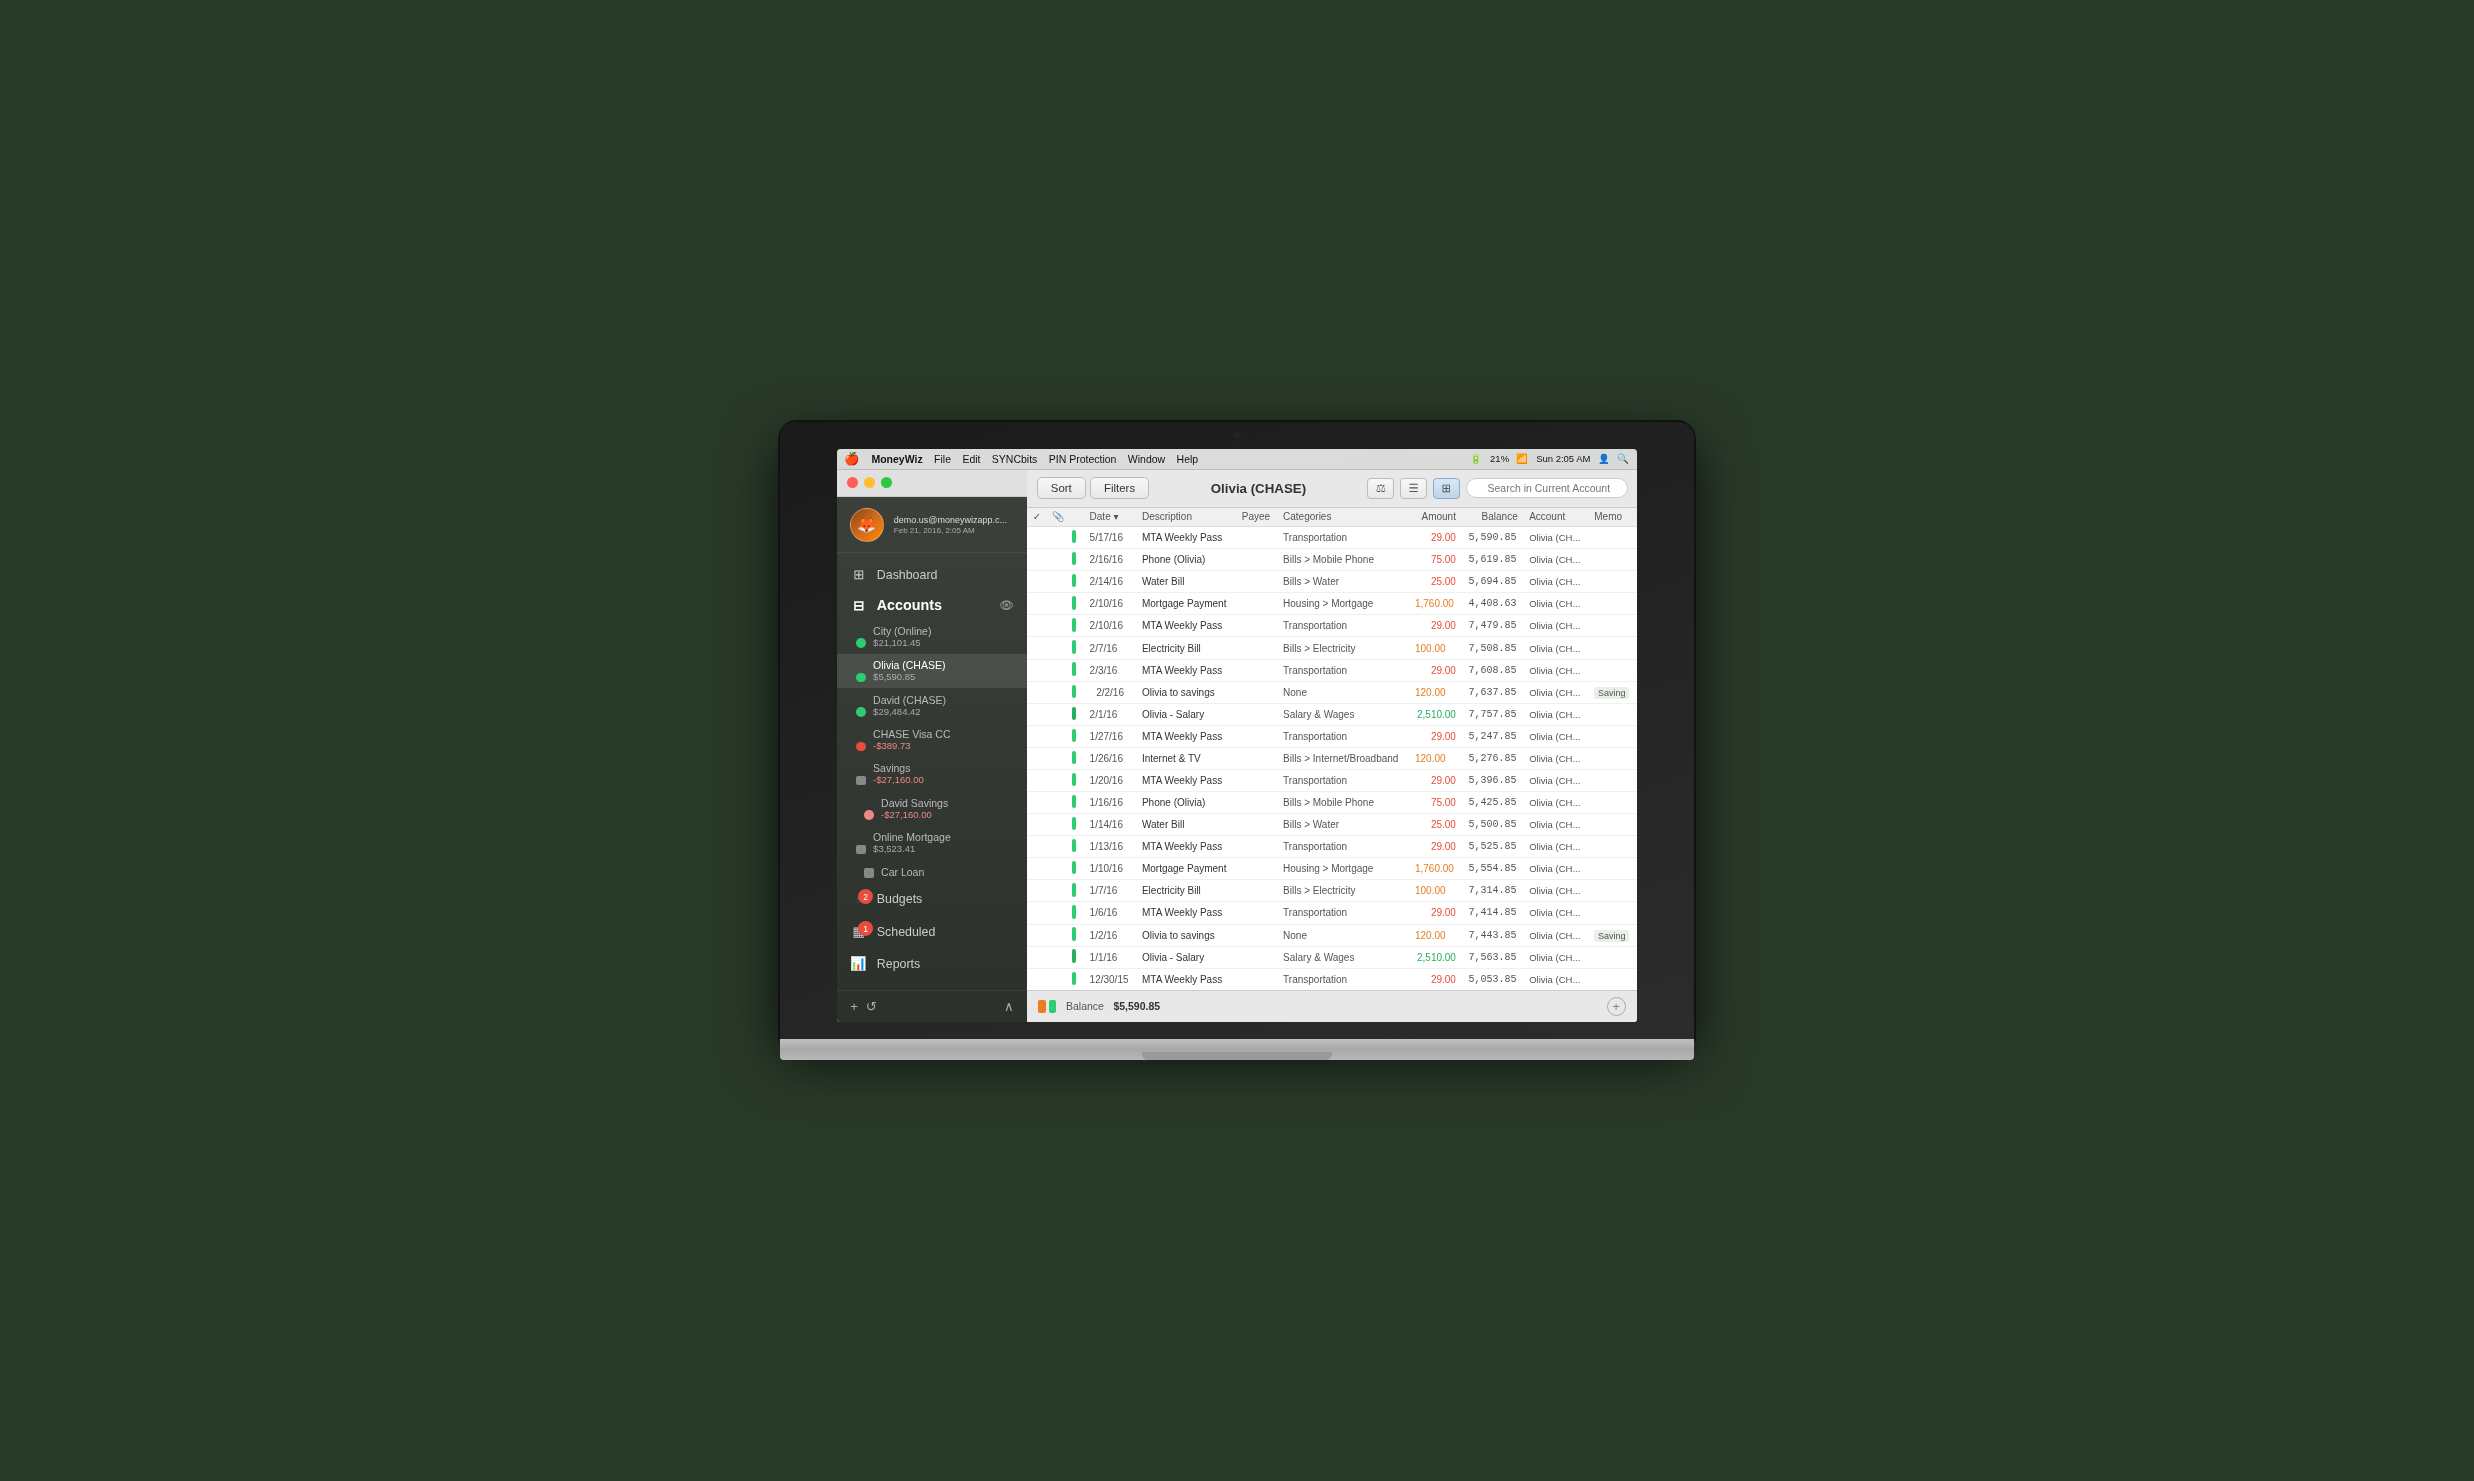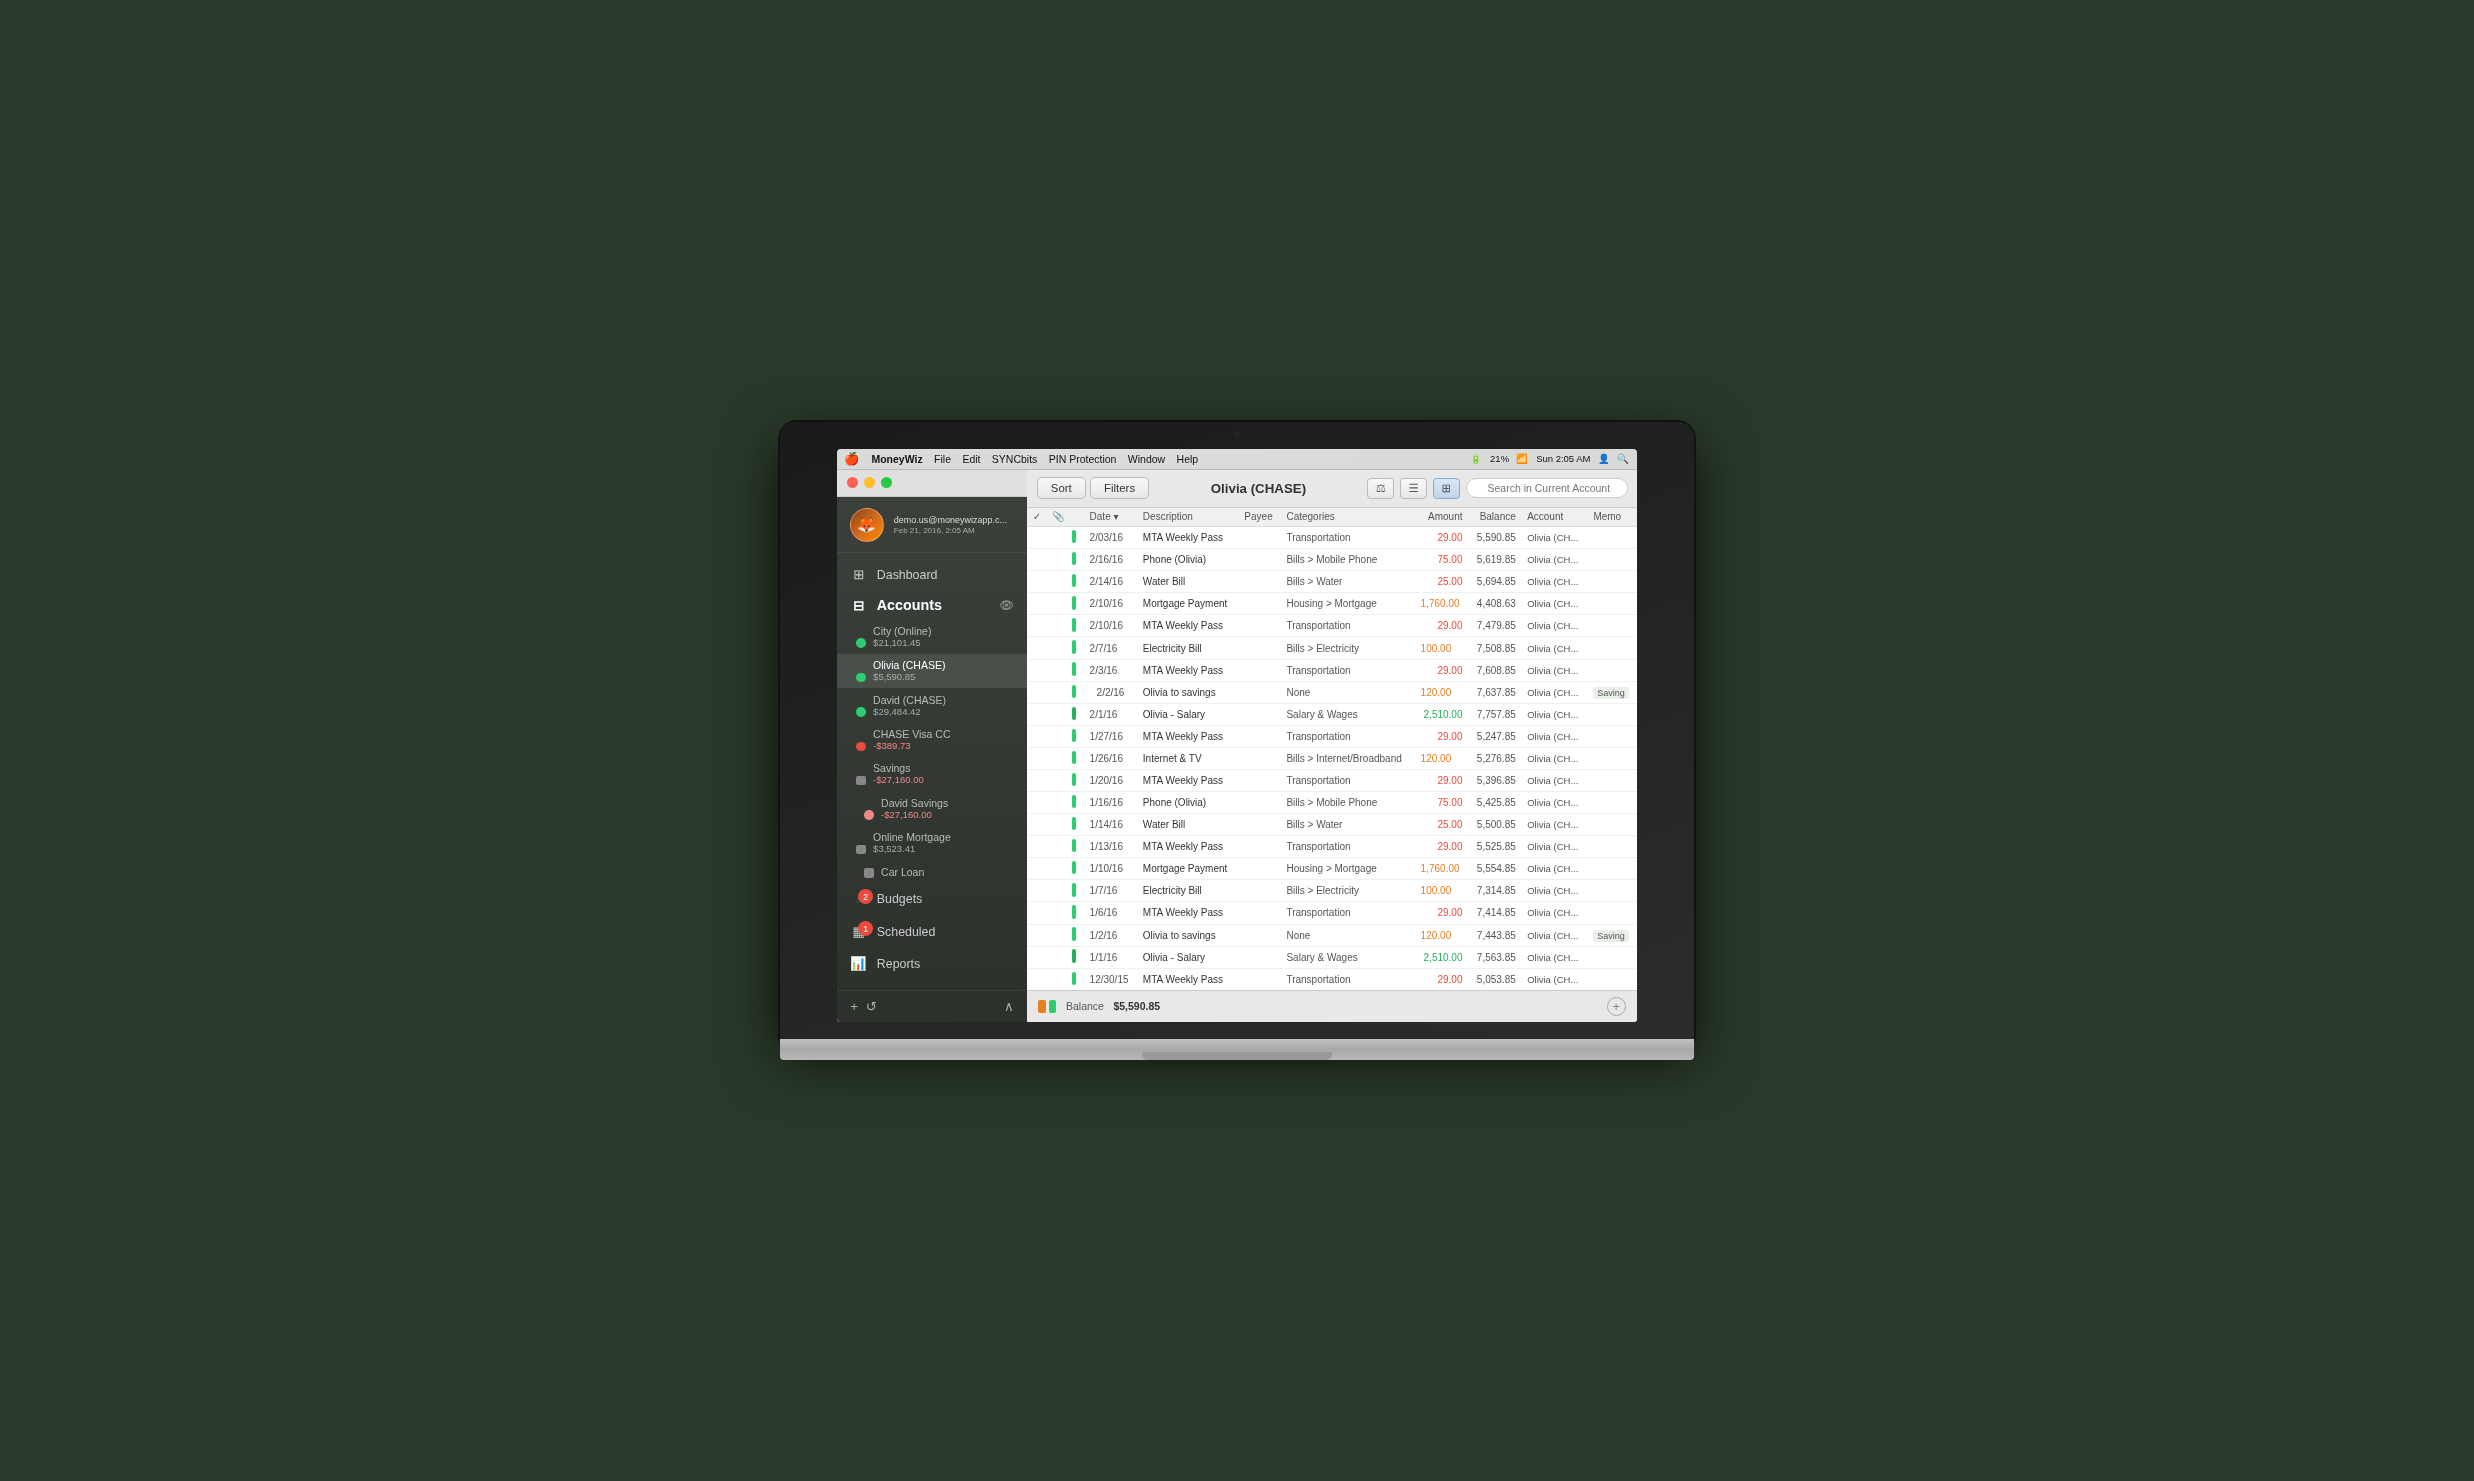--- a/index.html
+++ b/index.html
@@ -319,21 +319,21 @@
       font-weight: 500;
       color: #555;
       font-size: 10px;
       white-space: nowrap;
       position: sticky;
       top: 0;
     }
     thead th.col-amount, thead th.col-balance { text-align: right; }
     tbody tr { border-bottom: 1px solid #f0f0f0; }
     tbody td { padding: 2.9px 5.7px; color: #333; font-size: 10px; }
-    td.col-balance { text-align: right; color: #555; }
+    td.col-balance { text-align: center; color: #555; font-family: Liberation Mono, monospace; }
     td.amount-red { color: #e74c3c; text-align: right; }
     td.amount-green { color: #27ae60; text-align: right; }
     td.amount-orange { color: #e67e22; text-align: left; }
 
     td.col-status { width: 11.4px; padding: 2.9px 1.9px; }
     td.col-check { width: 15.2px; padding: 2.9px 1.9px; color: #aaa; font-size: 9.5px; }
     td.col-attach { width: 15.2px; padding: 2.9px 1.9px; color: #aaa; font-size: 9.5px; }
 
     .memo-tag {
       background: #e8f0e8;
@@ -581,21 +581,21 @@
                     <th>Memo</th>
                   </tr>
                 </thead>
                 <tbody id="transactions-tbody">
                 <tr>
       <td class="col-check"></td>
       <td class="col-attach"></td>
       <td class="col-status">
         <div style="width:3.8px;height:13.3px;background:#2ecc71;border-radius:1.9px;display:inline-block;"></div>
       </td>
-      <td style="color:#555;">2/03/16</td>
+      <td style="color:#555;">5/17/16</td>
       <td>MTA Weekly Pass</td>
       <td></td>
       <td style="color:#555;">Transportation</td>
       <td class="amount-red">29.00</td>
       <td class="col-balance">5,590.85</td>
       <td style="color:#555;font-size:9.5px;">Olivia (CH...</td>
       <td></td>
     </tr>
                     <tr>
       <td class="col-check"></td>

